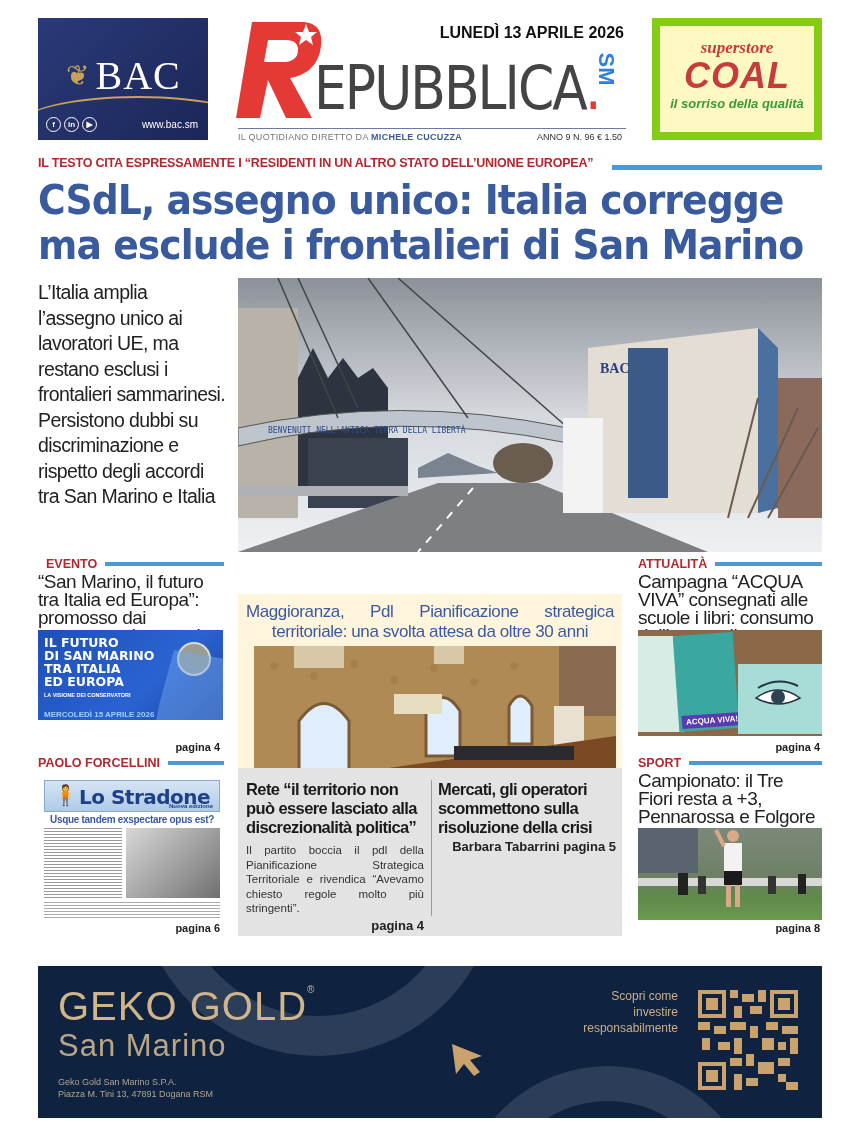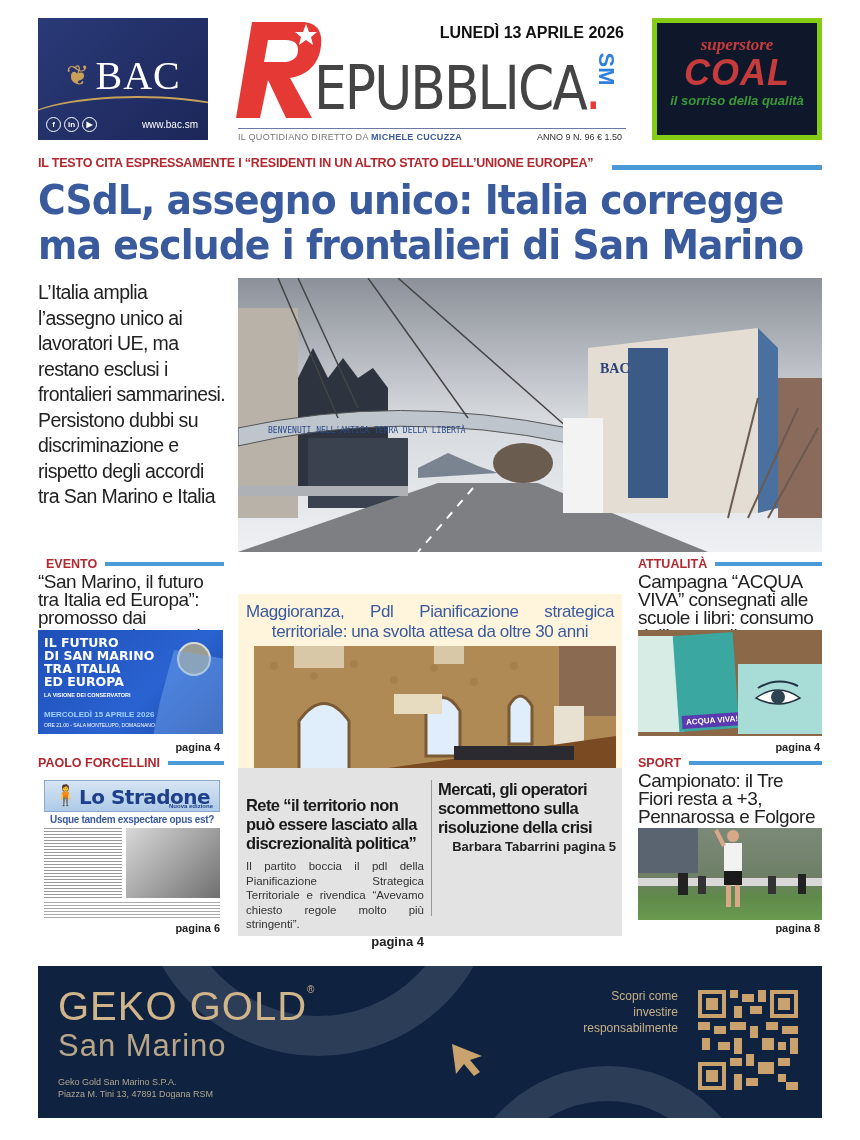--- a/index.html
+++ b/index.html
@@ -20,21 +20,21 @@
   .mast-date { position:absolute; right:2px; top:6px; font-size:16px; font-weight:bold; color:#111; }
   .mast-R { position:absolute; left:0; top:0; width:90px; height:104px; }
   .mast-word { position:absolute; left:80px; top:36px; font-size:52px; font-weight:normal; color:#444; letter-spacing:-2px; font-family:"DejaVu Sans", sans-serif; transform:scaleY(1.15); transform-origin:top left; }
   .mast-dot { color:#e53935; }
   .mast-sm { position:absolute; right:0; top:38px; color:#2f7fe0; font-size:22px; font-weight:bold; transform:rotate(90deg); transform-origin:center; width:40px; text-align:center; }
   .mast-rule { position:absolute; left:4px; right:0; top:110px; height:1px; background:#6a7aa5; }
   .mast-tagline { position:absolute; left:4px; top:114px; font-size:9px; color:#777; letter-spacing:0.3px; }
   .mast-tagline b { color:#3c5a9a; }
   .mast-issue { position:absolute; right:4px; top:114px; font-size:9px; color:#333; }
 
-  .coal-ad { left: 652px; top: 18px; width: 170px; height: 122px; border:5px solid #84cc16; background:#0f172a; text-align:center; }
+  .coal-ad { left: 652px; top: 18px; width: 170px; height: 122px; border:8px solid #84cc16; background:#fef9c3; text-align:center; }
   .coal-ad .s1 { color:#c63b3b; font-style:italic; font-weight:bold; font-size:17px; margin-top:12px; font-family:"Liberation Serif", serif; }
   .coal-ad .s2 { color:#c63b3b; font-style:italic; font-weight:bold; font-size:36px; line-height:36px; letter-spacing:1px; }
   .coal-ad .s3 { color:#3a9a3a; font-style:italic; font-weight:bold; font-size:13px; margin-top:2px; }
 
   
   .kicker { left:38px; top:156px; font-size:12.5px; font-weight:bold; color:#b3272e; letter-spacing:-0.2px; }
   .kicker-line { left:612px; top:165px; width:210px; height:5px; background:#4a9ad8; }
   .headline { left:38px; top:178px; width:790px; font-size:41px; line-height:45px; font-weight:bold; color:#3a5a9e; letter-spacing:-1px; font-family:"DejaVu Sans", sans-serif; transform:scaleX(0.92); transform-origin:left top; white-space:nowrap; }
 
   .lead { left:38px; top:280px; width:190px; font-size:19.5px; line-height:25.5px; color:#222; letter-spacing:-0.6px; }
@@ -159,21 +159,21 @@
   </svg>
 </div>
 
 <div class="abs" style="left:38px; top:557px; width:186px;">
   <div style="display:flex; align-items:center; gap:8px;padding-left:8px;">
     <span class="sec-label">EVENTO</span>
     <div class="sec-line" style="flex:1;"></div>
   </div>
   <div class="col-title" style="margin-top:2px;">“San Marino, il futuro tra Italia ed Europa”: promosso dai conservatori europei e D-ML</div>
 </div>
-<div class="abs img-box" style="left:38px; top:630px; width:185px; height:104px; background:linear-gradient(135deg,#1f4fb8 0%,#2a63d1 60%,#1a44a0 100%);padding-left:28px;">
+<div class="abs img-box" style="left:38px; top:630px; width:185px; height:90px; background:linear-gradient(135deg,#1f4fb8 0%,#2a63d1 60%,#1a44a0 100%);padding-left:28px;">
   <div style="position:absolute; right:12px; top:12px; width:34px; height:34px; border-radius:50%; background:#9a9d94; border:2px solid #dcdcd4;"></div>
   <div style="position:absolute; right:0; top:20px; width:70px; height:86px; background:rgba(120,170,240,0.45); clip-path:polygon(30% 0,100% 10%,100% 100%,0 100%,10% 60%);"></div>
   <div style="position:absolute; left:6px; top:6px; color:#fff; font-weight:bold; font-size:12.5px; line-height:13px; font-family:'DejaVu Sans', sans-serif;">
     <div>IL FUTURO</div>
     <div>DI SAN MARINO</div>
     <div>TRA ITALIA</div>
     <div>ED EUROPA</div>
   </div>
   <div style="position:absolute; left:6px; top:62px; color:#fff; font-size:5.5px; font-weight:bold;">LA VISIONE DEI CONSERVATORI</div>
   <div style="position:absolute; left:6px; top:80px; color:#9fd0ff; font-size:8px; font-weight:bold;">MERCOLEDÌ 15 APRILE 2026</div>
@@ -244,21 +244,21 @@
     <span style="position:absolute; right:6px; bottom:2px; font-size:6px; color:#1e3f8a; font-weight:bold;">Nuova edizione</span>
   </div>
   <div style="position:absolute; left:6px; top:34px; font-size:10px; font-weight:bold; color:#3a5a9e; letter-spacing:-0.3px;">Usque tandem exspectare opus est?</div>
   <div style="position:absolute; left:0; top:48px; width:78px; height:70px; background:repeating-linear-gradient(180deg,#999 0 1px,#fff 1px 3px);"></div>
   <div style="position:absolute; left:82px; top:48px; width:94px; height:70px; background:linear-gradient(135deg,#d8d8d8,#707070);"></div>
   <div style="position:absolute; left:0; top:122px; width:176px; height:16px; background:repeating-linear-gradient(180deg,#aaa 0 1px,#fff 1px 3px);"></div>
 </div>
 <div class="abs page-ref" style="left:38px; top:922px; width:182px;">pagina 6</div>
 
 <div class="abs gray-box">
-  <div class="gray-col" style="left:8px;margin-top:16px;">
+  <div class="gray-col" style="left:8px;">
     <h3>Rete “il territorio non può essere lasciato alla discrezionalità politica”</h3>
     <p>Il partito boccia il pdl della Pianificazione Strategica Territoriale e rivendica “Avevamo chiesto regole molto più stringenti”.</p>
     <div class="ref">pagina 4</div>
   </div>
   <div class="gray-divider"></div>
   <div class="gray-col" style="left:200px;">
     <h3>Mercati, gli operatori scommettono sulla risoluzione della crisi</h3>
     <div class="ref">Barbara Tabarrini pagina 5</div>
   </div>
 </div>

